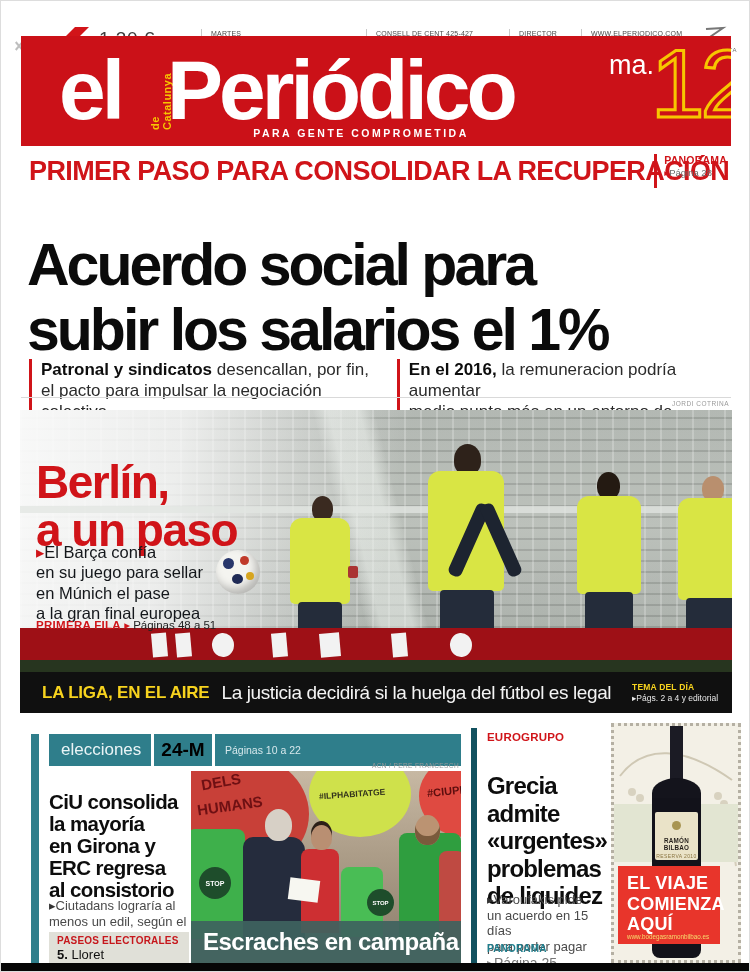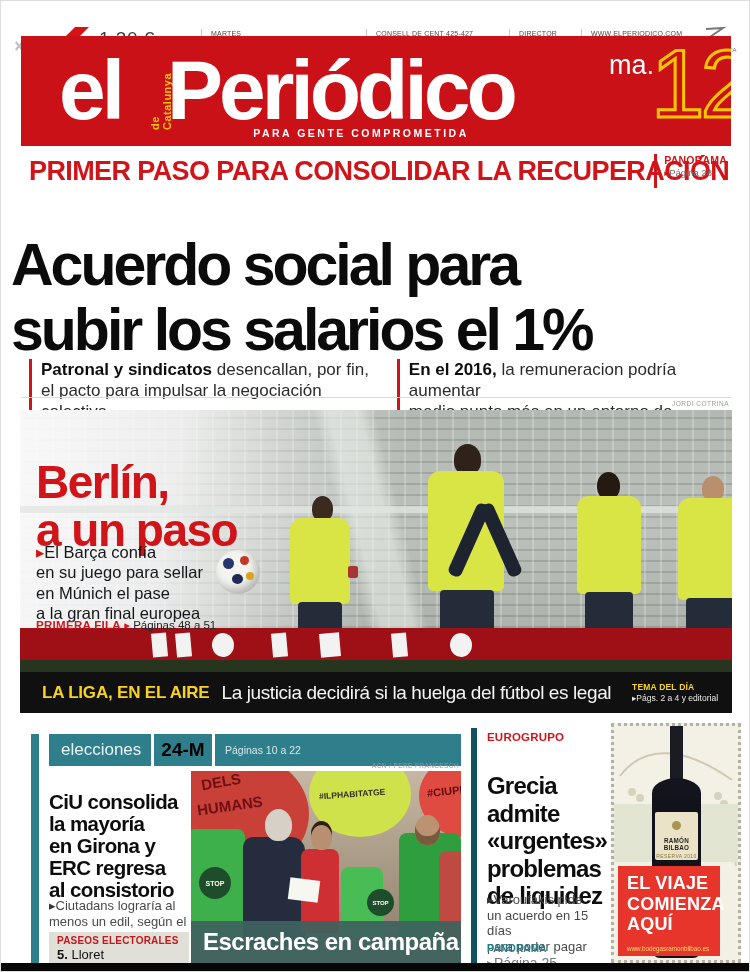--- a/index.html
+++ b/index.html
@@ -31,21 +31,21 @@
   .mh-dayabbr{position:absolute;left:588px;top:14px;font-size:27px;color:#fff;}
   .mh-daynum{position:absolute;left:630px;top:-4px;font-size:96px;line-height:104px;color:transparent;
              -webkit-text-stroke:3px #f7c600;letter-spacing:-4px;}
 
   
   .kicker-row{position:absolute;left:28px;top:153px;width:702px;height:40px;}
   .kicker{position:absolute;left:0;top:2px;font-size:27px;font-weight:bold;color:#d01419;letter-spacing:-.6px;white-space:nowrap;}
   .kick-right{position:absolute;right:4px;top:0;padding-left:7px;border-left:3px solid #d01419;height:34px;}
   .kick-right .sec{display:block;font-size:10.5px;font-weight:bold;color:#d01419;letter-spacing:.2px;}
   .kick-right .pg{display:block;font-size:9.5px;color:#6e6e6e;margin-top:1px;}
-  .headline{position:absolute;left:10px;top:192px;width:706px;font-size:59px;line-height:65px;font-weight:bold;
+  .headline{position:absolute;left:26px;top:192px;width:706px;font-size:59px;line-height:65px;font-weight:bold;
             color:#0b0b0b;letter-spacing:-3px;white-space:pre-line;}
   .decks{position:absolute;left:28px;top:341px;width:702px;display:flex;}
   .deck{border-left:3px solid #d01419;padding-left:9px;font-size:17px;line-height:21px;color:#2b2b2b;white-space:pre-line;}
   .deck b{color:#0d0d0d;}
   .deck1{width:360px;margin-right:14px;}
   .deck2{width:340px;}
   .rule{position:absolute;left:20px;top:396px;width:710px;height:1px;background:#d9d9d9;}
   .photo-credit-main{position:absolute;right:20px;top:399px;font-size:6.5px;color:#9a9a9a;letter-spacing:.5px;}
 
   
@@ -175,21 +175,21 @@
   
   .ad{position:absolute;left:610px;top:722px;width:130px;height:240px;border:3px dotted #b5b0a3;background:#f3f0e6;overflow:hidden;}
   .ad-band{position:absolute;left:0;top:78px;width:100%;height:58px;background:#e2e5d2;}
   .bottle-neck{position:absolute;left:56px;top:0;width:13px;height:60px;background:#1b1b24;}
   .bottle-shoulder{position:absolute;left:38px;top:52px;width:49px;height:30px;background:#14141c;border-radius:50% 50% 0 0;}
   .bottle-body{position:absolute;left:38px;top:72px;width:49px;height:160px;background:#12121a;border-radius:0 0 8px 8px;}
   .wine-label{position:absolute;left:41px;top:86px;width:43px;height:48px;background:#eae3c8;border-radius:2px;text-align:center;padding-top:4px;}
   .wine-label .crest{position:static;display:inline-block;width:9px;height:9px;border-radius:50%;background:#a89552;}
   .wine-label .brand{display:block;font-size:6.3px;font-weight:bold;color:#241f1a;margin-top:3px;letter-spacing:.2px;}
   .wine-label .res{display:block;font-size:5px;color:#8a7440;margin-top:2px;letter-spacing:.4px;}
-  .ad-redbox{position:absolute;left:4px;top:140px;width:102px;height:90px;background:#e8352b;padding:7px 0 0 9px;}
+  .ad-redbox{position:absolute;left:4px;top:140px;width:102px;height:78px;background:#e8352b;padding:7px 0 0 9px;}
   .ad-slogan{font-size:18px;line-height:20.5px;font-weight:bold;color:#fff;letter-spacing:.2px;white-space:pre-line;}
   .ad-url{position:absolute;left:9px;bottom:4px;font-size:6.3px;color:#f7dc6e;}
 
   .bottom-bar{position:absolute;left:0;top:962px;width:750px;height:10px;background:#060606;}
 </style>
 </head>
 <body>
 
 <div class="page">
 

